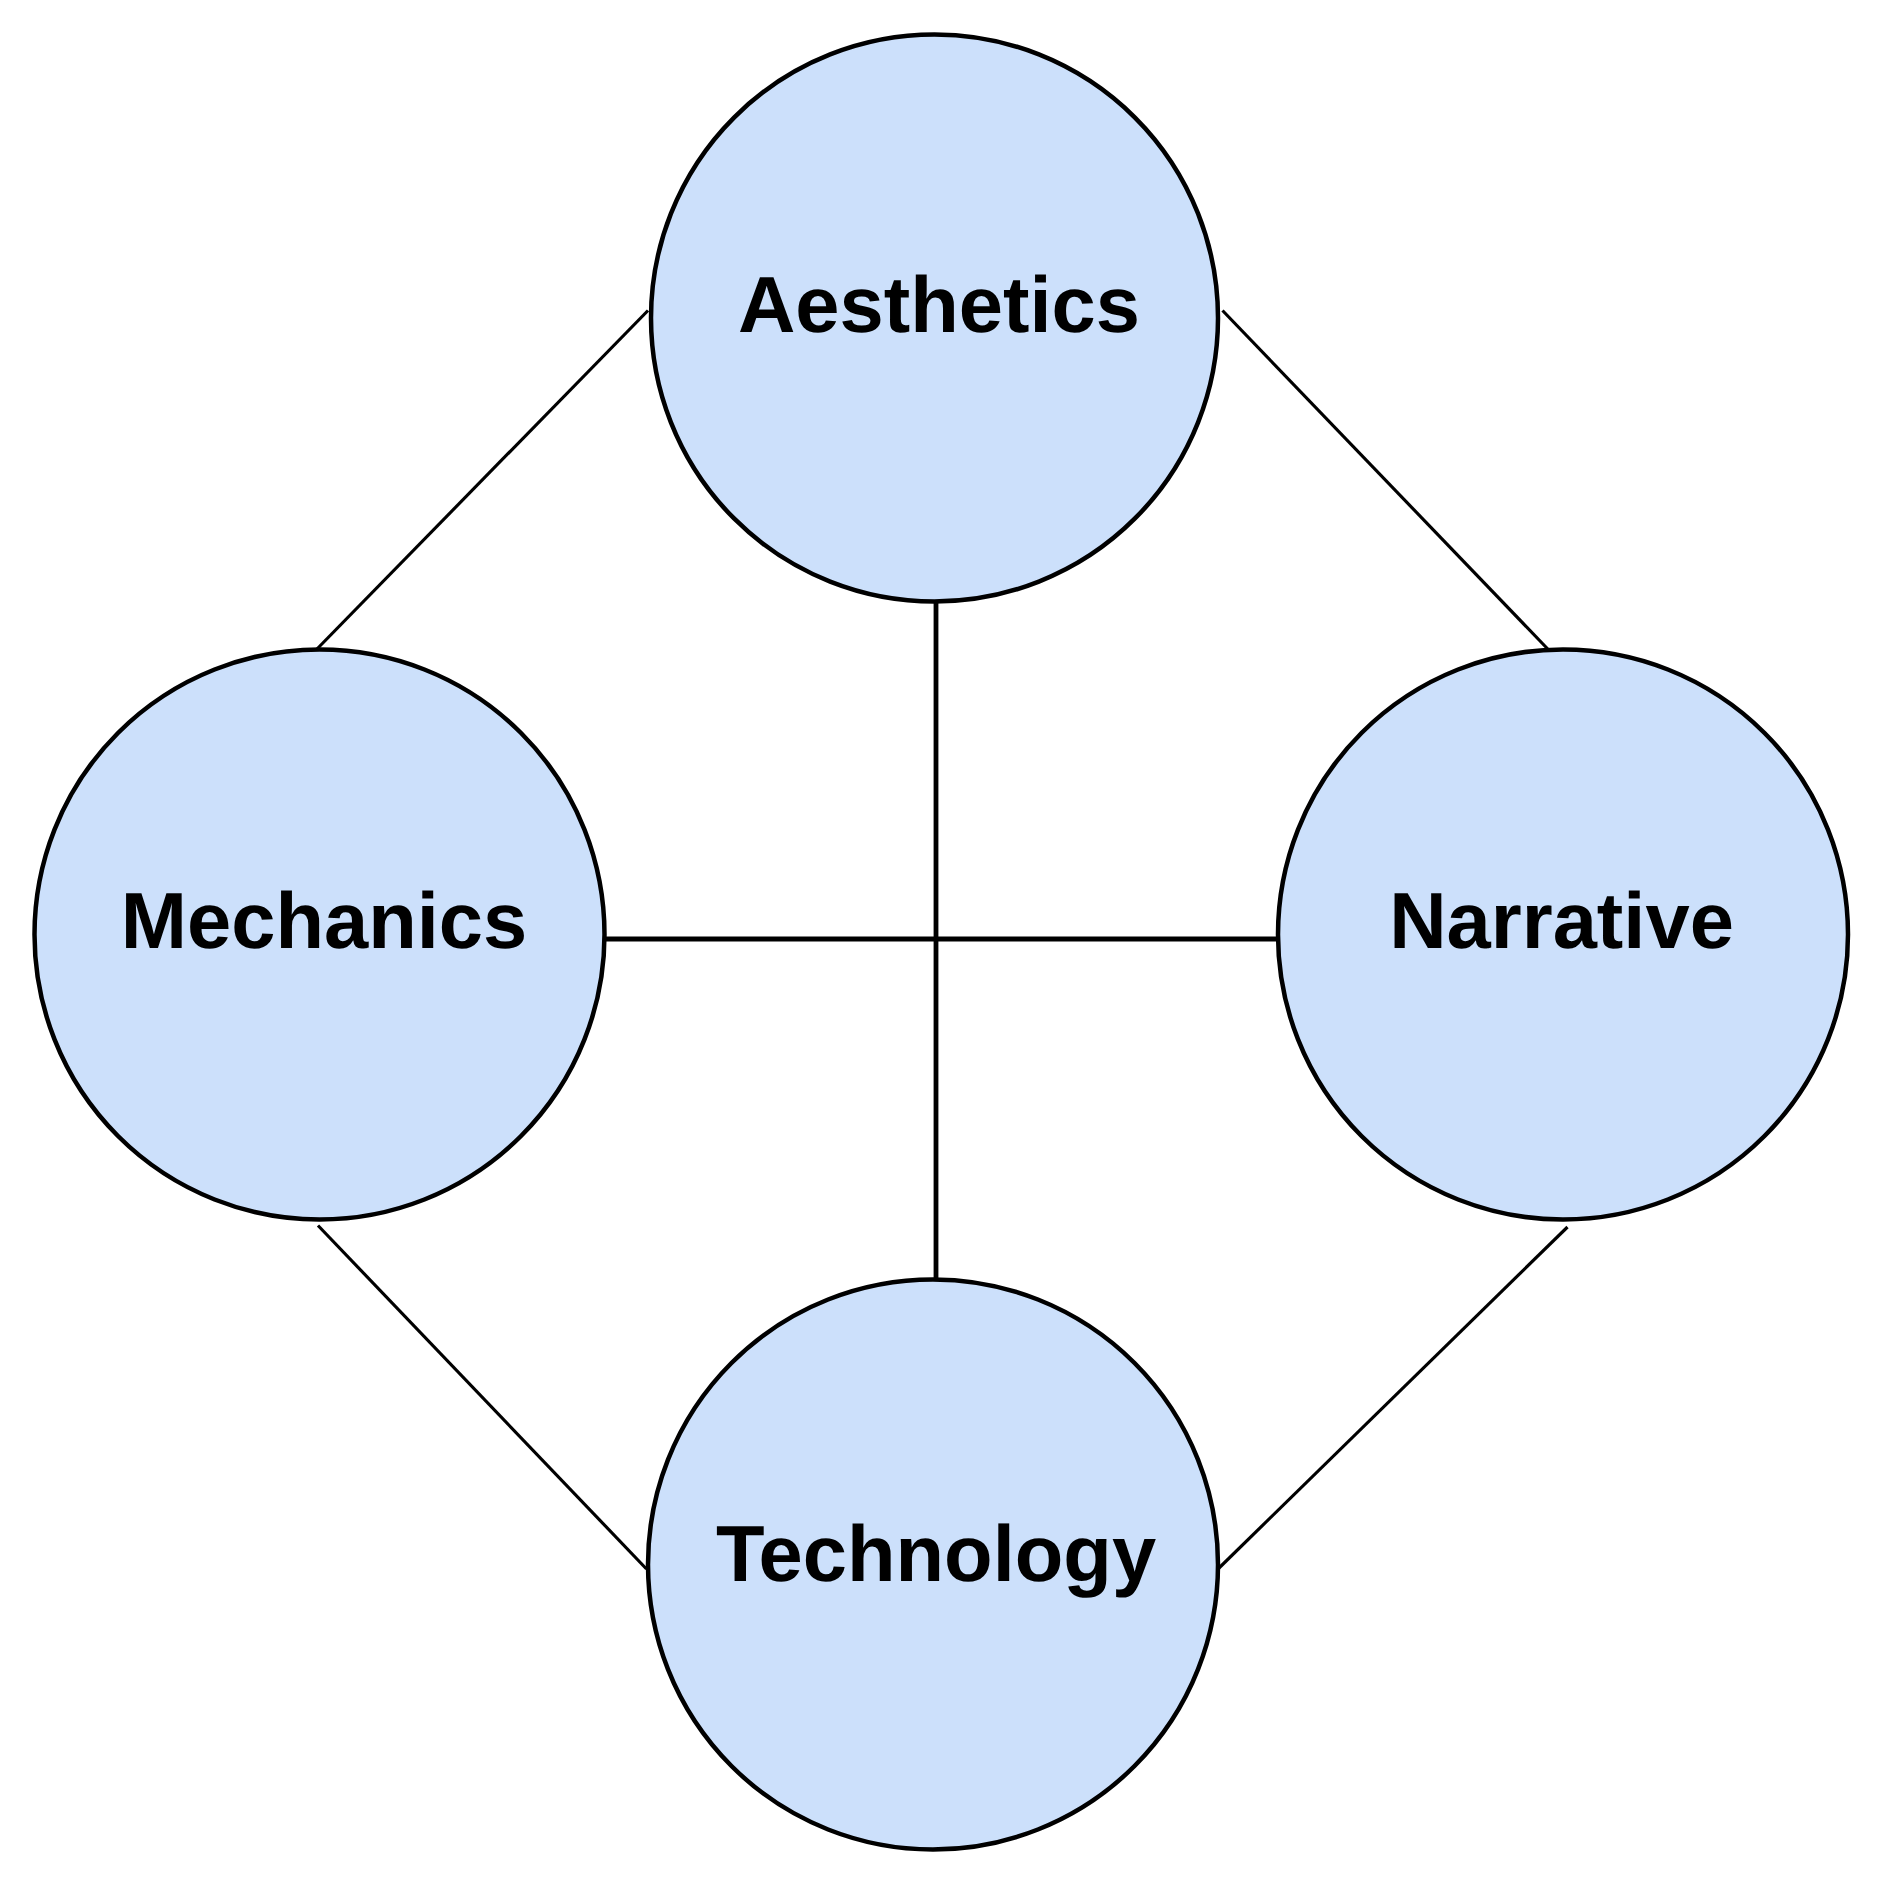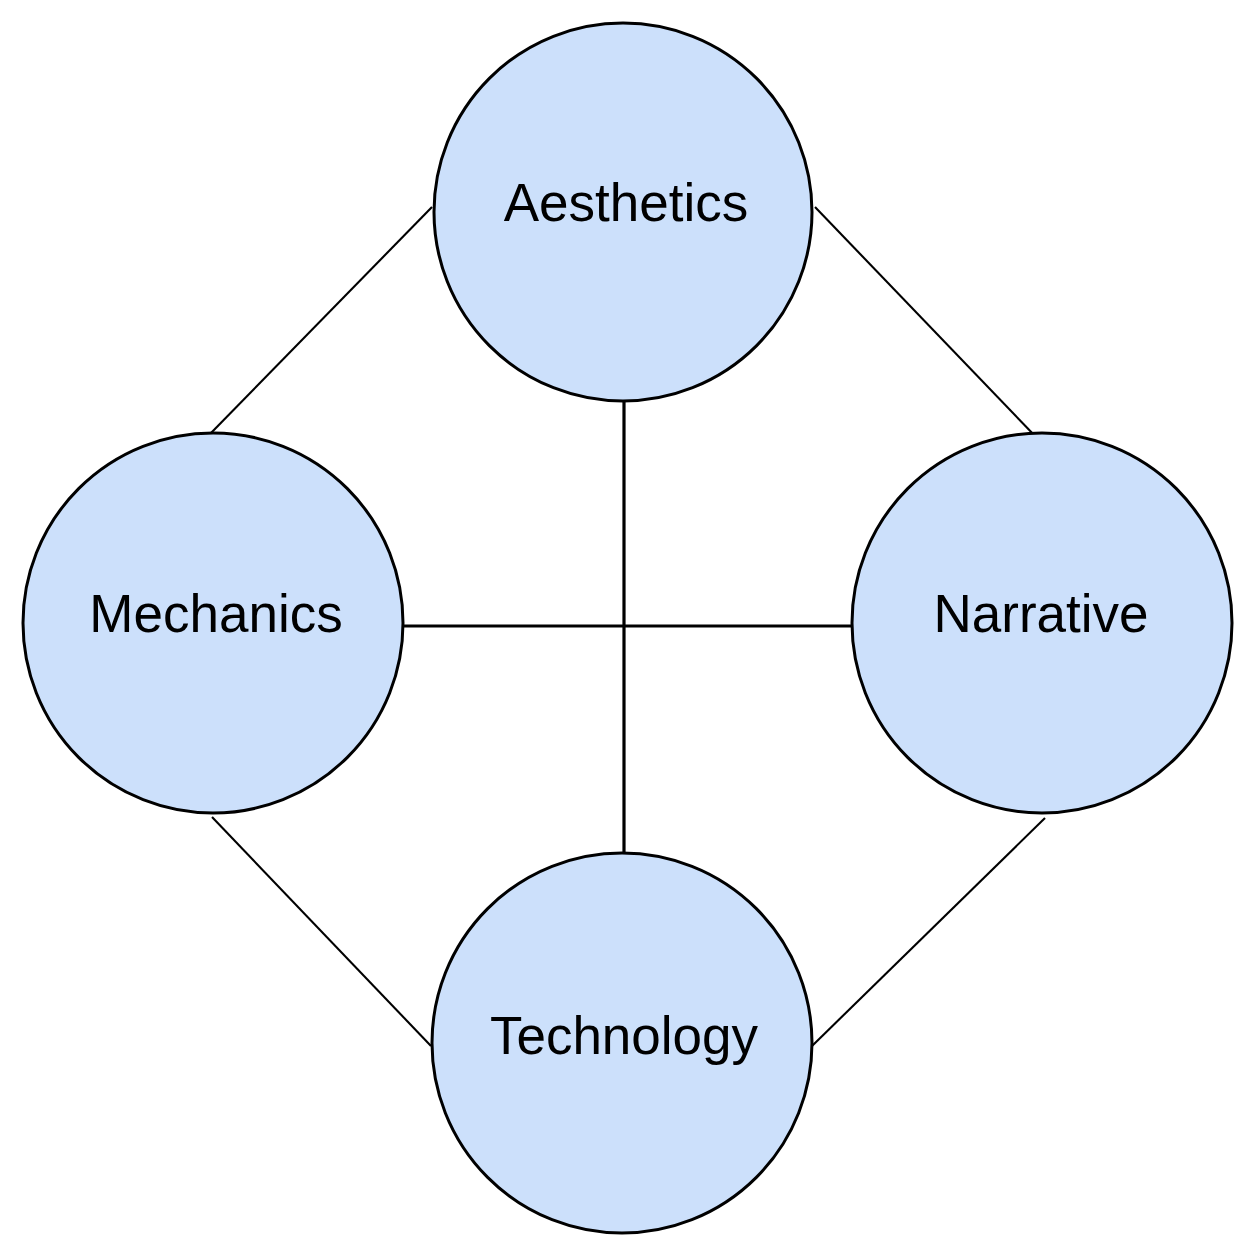--- a/index.html
+++ b/index.html
@@ -12,20 +12,21 @@
     width: 1257px;
     height: 1257px;
     overflow: hidden;
     font-family: "Liberation Sans", sans-serif;
   }
   #diagram-root {
     position: relative;
     width: 1257px;
     height: 1257px;
     background: #ffffff;
+    font-weight: bold;
   }
   svg.diagram-canvas {
     display: block;
     width: 1257px;
     height: 1257px;
   }
   .node-circle {
     stroke: #000000;
     stroke-width: 3;
   }

